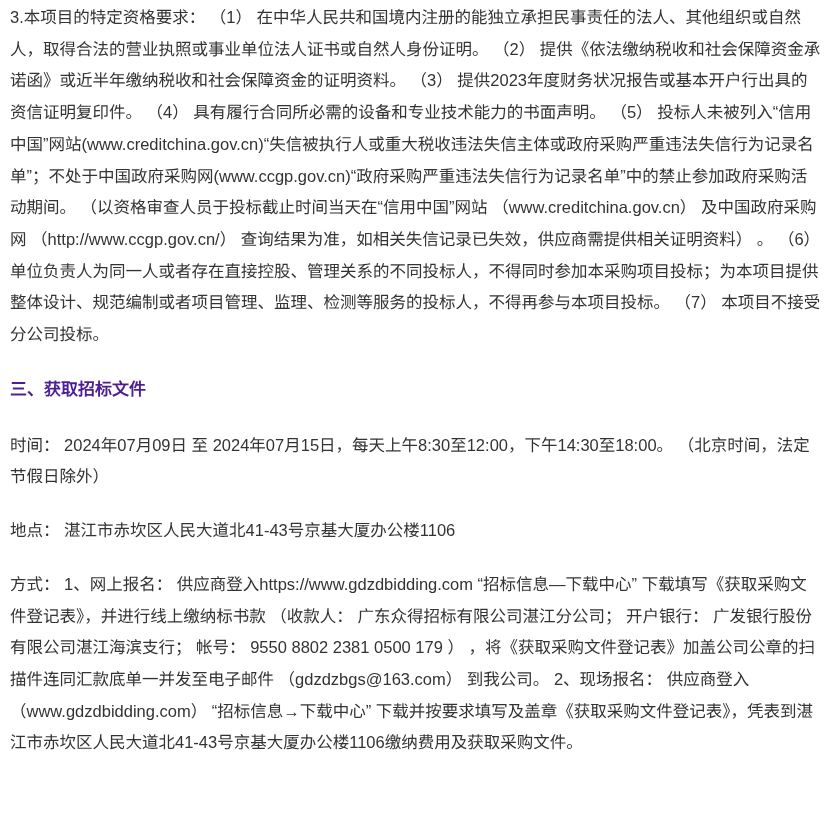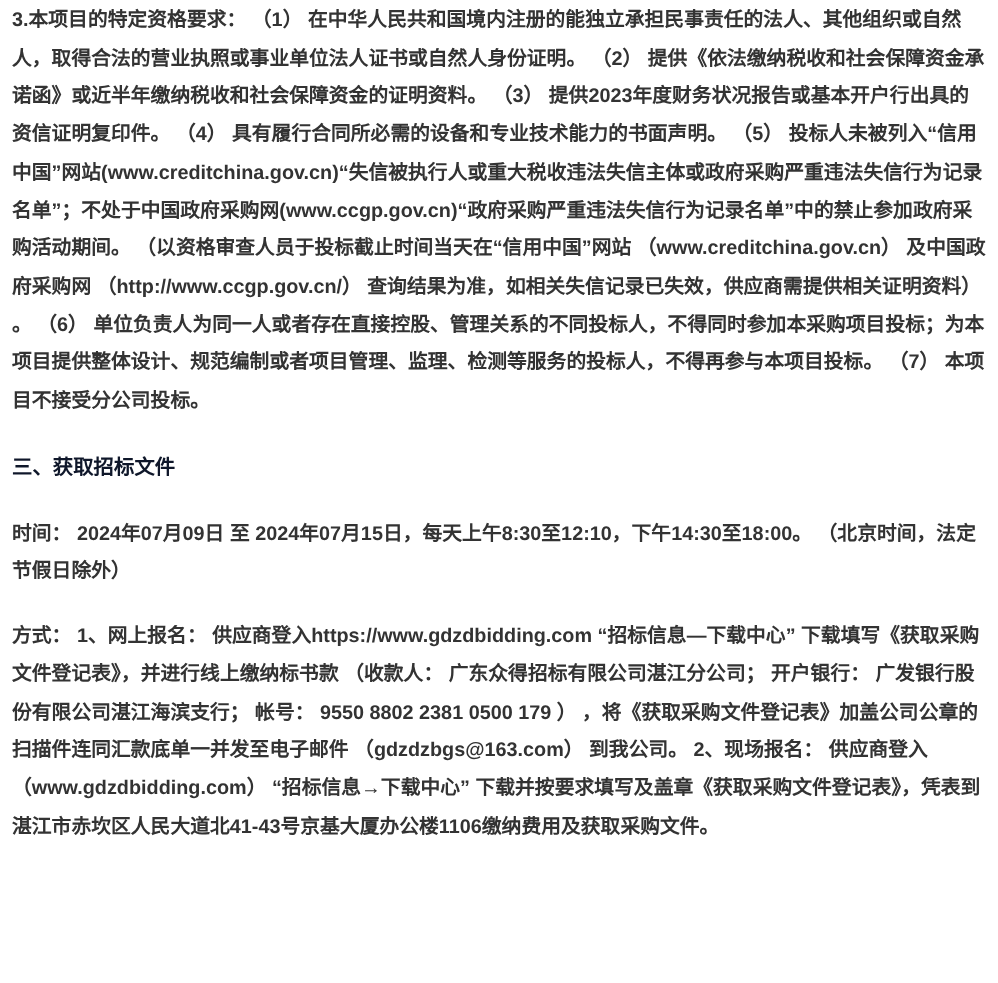--- a/index.html
+++ b/index.html
@@ -16,38 +16,38 @@
     background: #ffffff;
     font-family: "Liberation Sans", "DejaVu Sans", sans-serif;
     font-size: 16.5px;
     line-height: 31.7px;
     color: #333333;
     text-align: left;
     overflow-wrap: break-word;
   }
   .para {
     margin: 0 0 22px 0;
-    font-weight: bold;
   }
   .section-heading {
     font-size: 17px;
     font-weight: 700;
-    color: #0f172a;
+    color: #4c1d95;
     line-height: 26px;
     margin: 26px 0 27px 0;
   }
 </style>
 </head>
 <body>
 
 <div class="page">
 
   <p class="para">3.本项目的特定资格要求： （1） 在中华人民共和国境内注册的能独立承担民事责任的法人、其他组织或自然人，取得合法的营业执照或事业单位法人证书或自然人身份证明。 （2） 提供《依法缴纳税收和社会保障资金承诺函》或近半年缴纳税收和社会保障资金的证明资料。 （3） 提供2023年度财务状况报告或基本开户行出具的资信证明复印件。 （4） 具有履行合同所必需的设备和专业技术能力的书面声明。 （5） 投标人未被列入“信用中国”网站(www.creditchina.gov.cn)“失信被执行人或重大税收违法失信主体或政府采购严重违法失信行为记录名单”；不处于中国政府采购网(www.ccgp.gov.cn)“政府采购严重违法失信行为记录名单”中的禁止参加政府采购活动期间。 （以资格审查人员于投标截止时间当天在“信用中国”网站 （www.creditchina.gov.cn） 及中国政府采购网 （http://www.ccgp.gov.cn/） 查询结果为准，如相关失信记录已失效，供应商需提供相关证明资料） 。 （6） 单位负责人为同一人或者存在直接控股、管理关系的不同投标人，不得同时参加本采购项目投标；为本项目提供整体设计、规范编制或者项目管理、监理、检测等服务的投标人，不得再参与本项目投标。 （7） 本项目不接受分公司投标。</p>
 
   <h2 class="section-heading">三、获取招标文件</h2>
 
-  <p class="para">时间： 2024年07月09日  至 2024年07月15日，每天上午8:30至12:10，下午14:30至18:00。 （北京时间，法定节假日除外）</p>
+  <p class="para">时间： 2024年07月09日  至 2024年07月15日，每天上午8:30至12:00，下午14:30至18:00。 （北京时间，法定节假日除外）</p>
 
+  <p class="para">地点： 湛江市赤坎区人民大道北41-43号京基大厦办公楼1106</p>
 
   <p class="para">方式： 1、网上报名： 供应商登入https://www.gdzdbidding.com “招标信息—下载中心” 下载填写《获取采购文件登记表》，并进行线上缴纳标书款 （收款人： 广东众得招标有限公司湛江分公司； 开户银行： 广发银行股份有限公司湛江海滨支行； 帐号： 9550 8802 2381 0500 179 ） ，将《获取采购文件登记表》加盖公司公章的扫描件连同汇款底单一并发至电子邮件 （gdzdzbgs@163.com） 到我公司。 2、现场报名： 供应商登入 （www.gdzdbidding.com） “招标信息→下载中心” 下载并按要求填写及盖章《获取采购文件登记表》，凭表到湛江市赤坎区人民大道北41-43号京基大厦办公楼1106缴纳费用及获取采购文件。</p>
 
 
 </div>
 
 </body></html>

